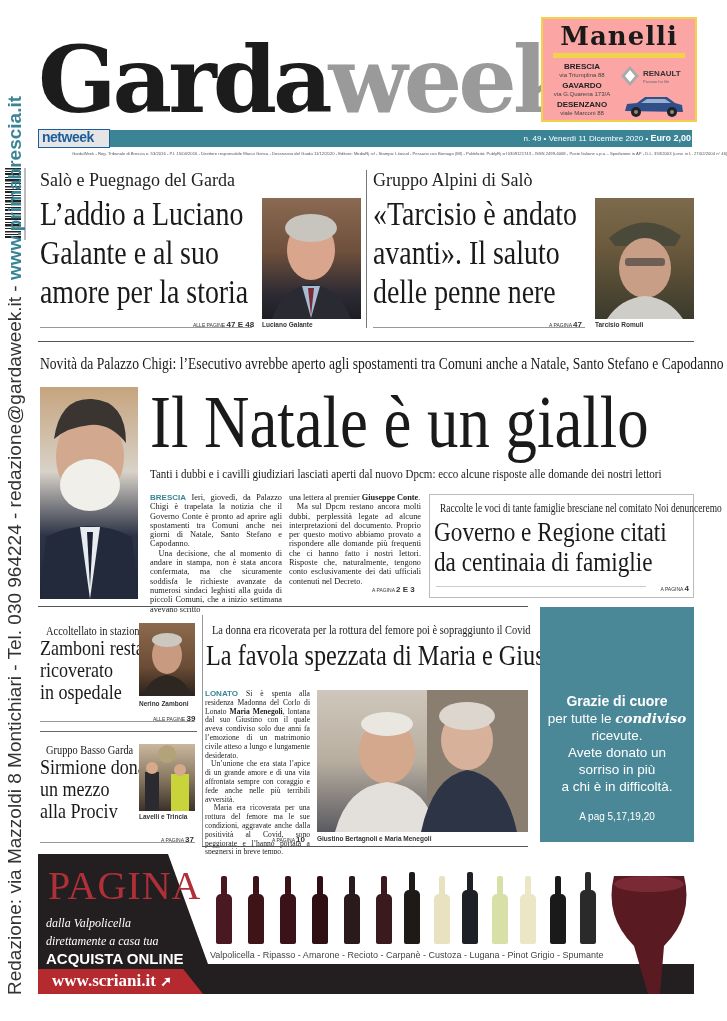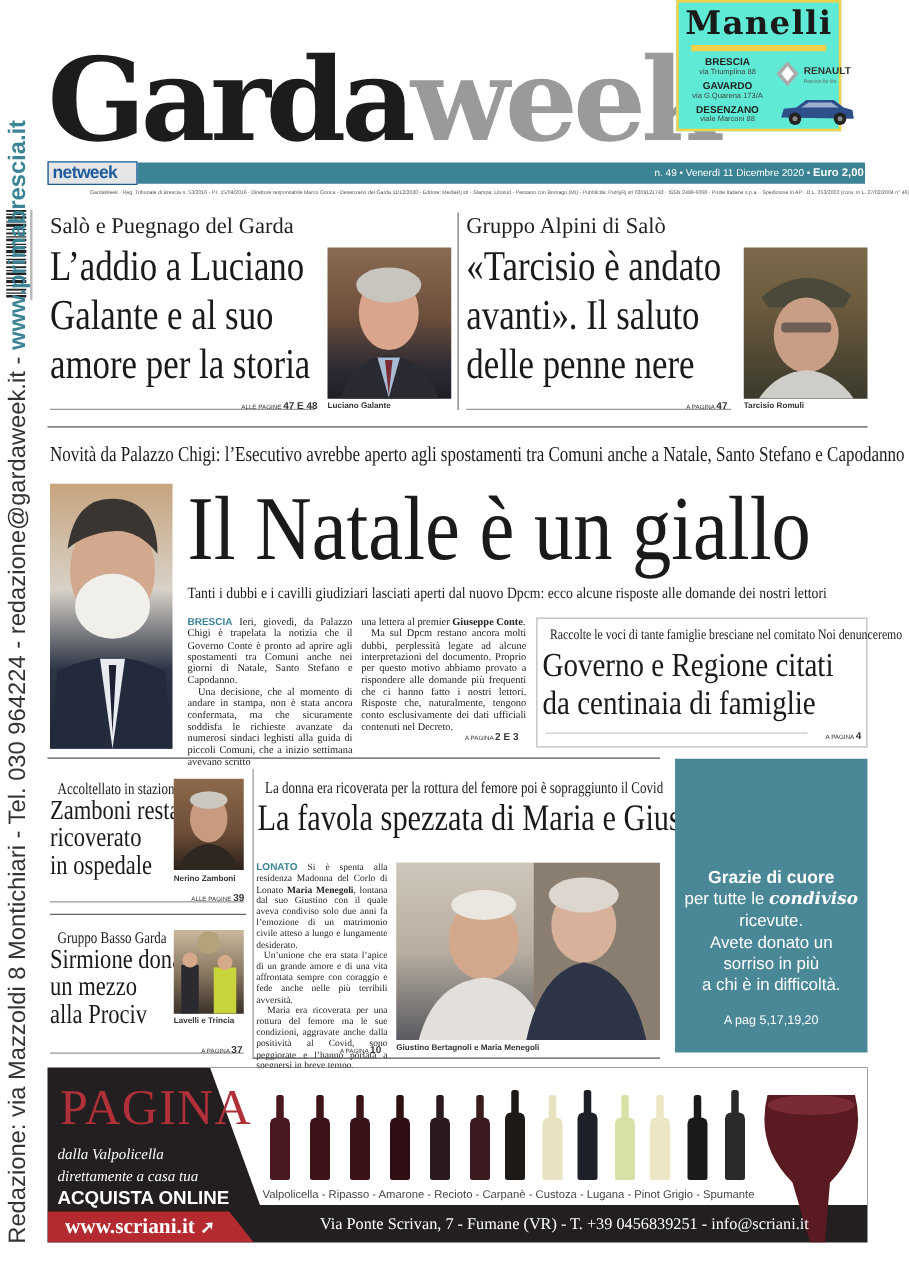--- a/index.html
+++ b/index.html
@@ -3,21 +3,21 @@
 <meta charset="utf-8">
 <style>
 *{box-sizing:border-box;margin:0;padding:0}
 html,body{width:727px;height:1021px;background:#fff;overflow:hidden}
 body{position:relative;font-family:"Liberation Serif",serif;color:#1a1a1a}
 .abs{position:absolute}
 
 #logo{left:38px;top:30px;font-family:"DejaVu Serif",serif;font-weight:bold;font-size:92px;letter-spacing:-4px;line-height:100px;white-space:nowrap}
 #logo .g{color:#1c1c1c}
 #logo .w{color:#9a9a9a}
-#ad-manelli{left:541px;top:0;width:132px;height:105px;border:2px solid #f1d24a;background:#5eead4}
+#ad-manelli{left:541px;top:17px;width:156px;height:105px;border:2px solid #f1d24a;background:#fca5a5}
 #ad-manelli .brand{position:absolute;left:0;right:0;top:2px;text-align:center;font-family:"DejaVu Serif",serif;font-weight:bold;font-size:26px;letter-spacing:1px;color:#1a1a1a}
 #ad-manelli .bar{position:absolute;left:10px;right:10px;top:34px;height:5px;background:#f1d24a}
 #ad-manelli .loc{position:absolute;left:4px;width:70px;text-align:center;font-family:"Liberation Sans",sans-serif;line-height:8px}
 #ad-manelli .loc b{display:block;font-size:8px;color:#222}
 #ad-manelli .loc span{display:block;font-size:6px;color:#444}
 #renault{position:absolute;left:78px;top:47px;width:66px;height:22px;font-family:"Liberation Sans",sans-serif}
 #renault .dia{position:absolute;left:0;top:0;width:18px;height:20px}
 #renault .nm{position:absolute;left:22px;top:3px;font-size:8px;font-weight:bold;color:#333}
 #renault .tag{position:absolute;left:22px;top:13px;font-size:4px;color:#666}
 #car{position:absolute;left:78px;top:74px;width:64px;height:26px}
@@ -302,14 +302,13 @@
   <div class="bottle" style="left:424px;top:36px;height:54px;background:#1e2028"></div>
   <div class="bottle" style="left:454px;top:40px;height:50px;background:#d8e0a8"></div>
   <div class="bottle" style="left:482px;top:40px;height:50px;background:#ece6c4"></div>
   <div class="bottle" style="left:512px;top:40px;height:50px;background:#1a1a1a"></div>
   <div class="bottle" style="left:542px;top:36px;height:54px;background:#2a2a2a"></div>
   <svg style="position:absolute;left:566px;top:22px" width="90" height="118" viewBox="0 0 90 118">
       <path d="M10 0 Q0 40 30 70 L44 118 L56 118 L60 70 Q90 40 80 0Z" fill="#5a1a22"></path>
       <ellipse cx="45" cy="8" rx="35" ry="8" fill="#7a2a34"></ellipse>
     </svg>
   <div class="wines">Valpolicella - Ripasso - Amarone - Recioto - Carpanè - Custoza - Lugana - Pinot Grigio - Spumante</div>
-  <div class="addr">Via Ponte Scrivan, 7 - Fumane (VR) - T. +39 0456839251 - info@scriani.it</div>
 </div>
 
 </body></html>

